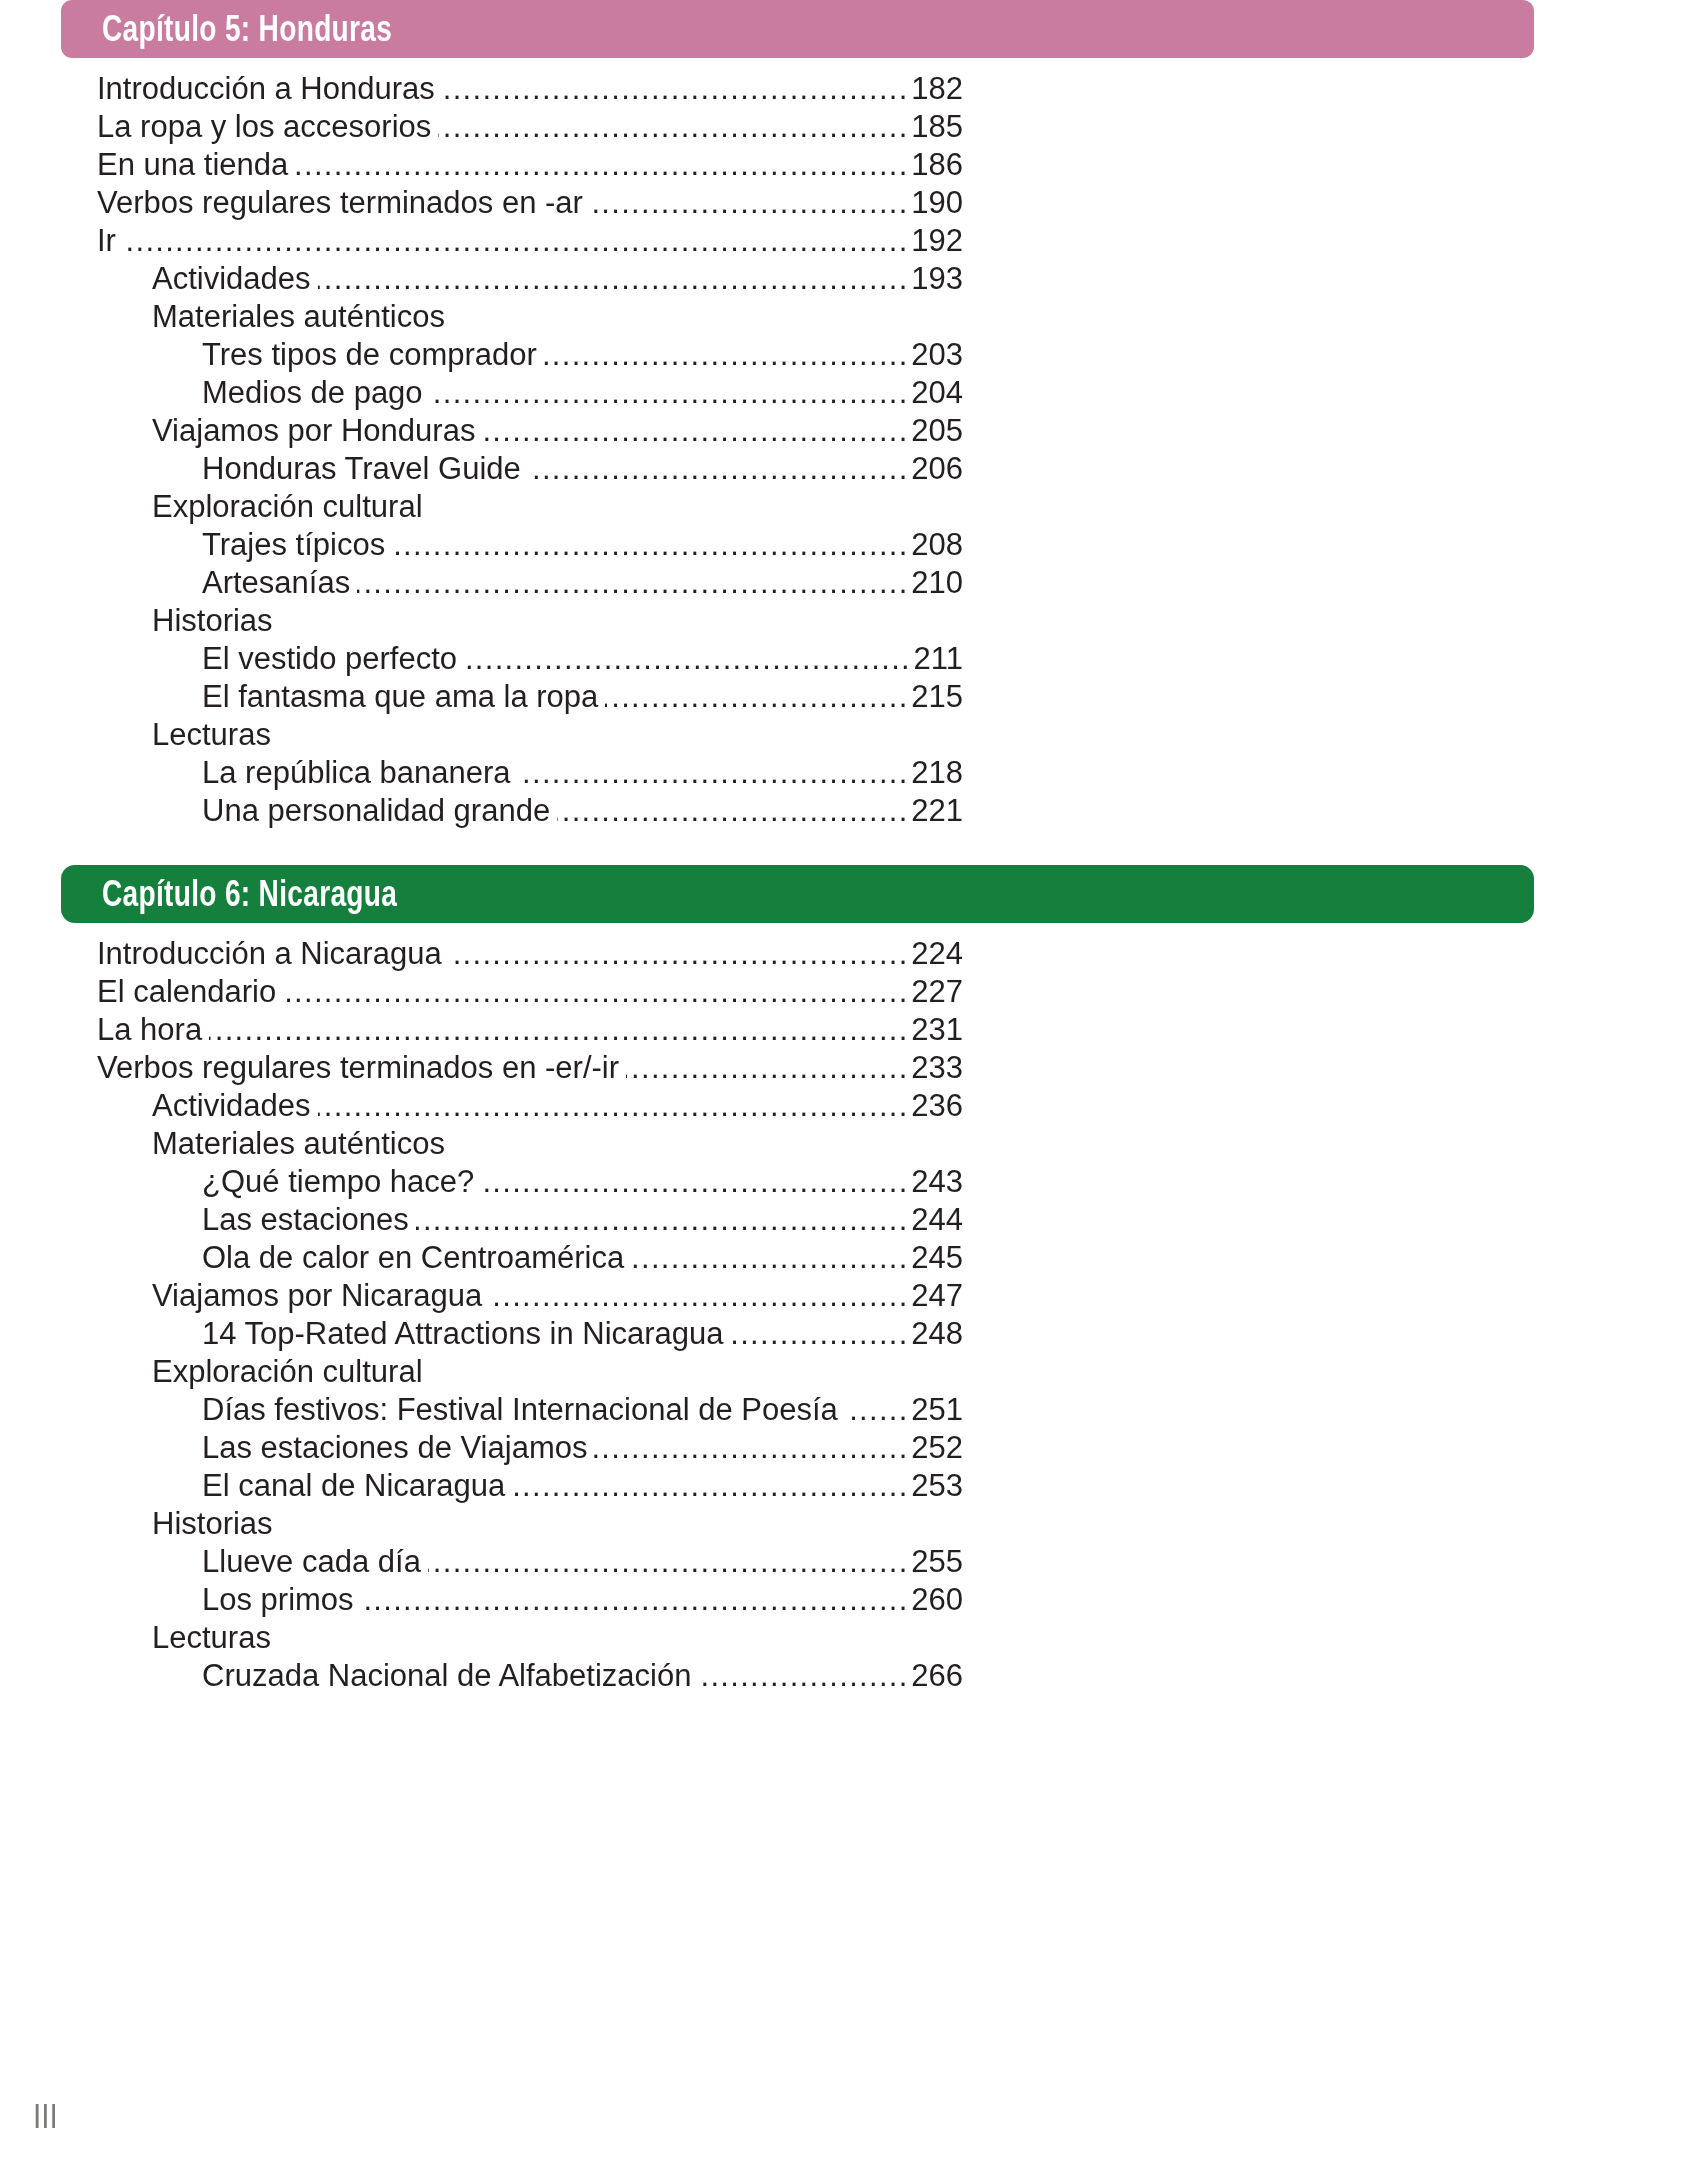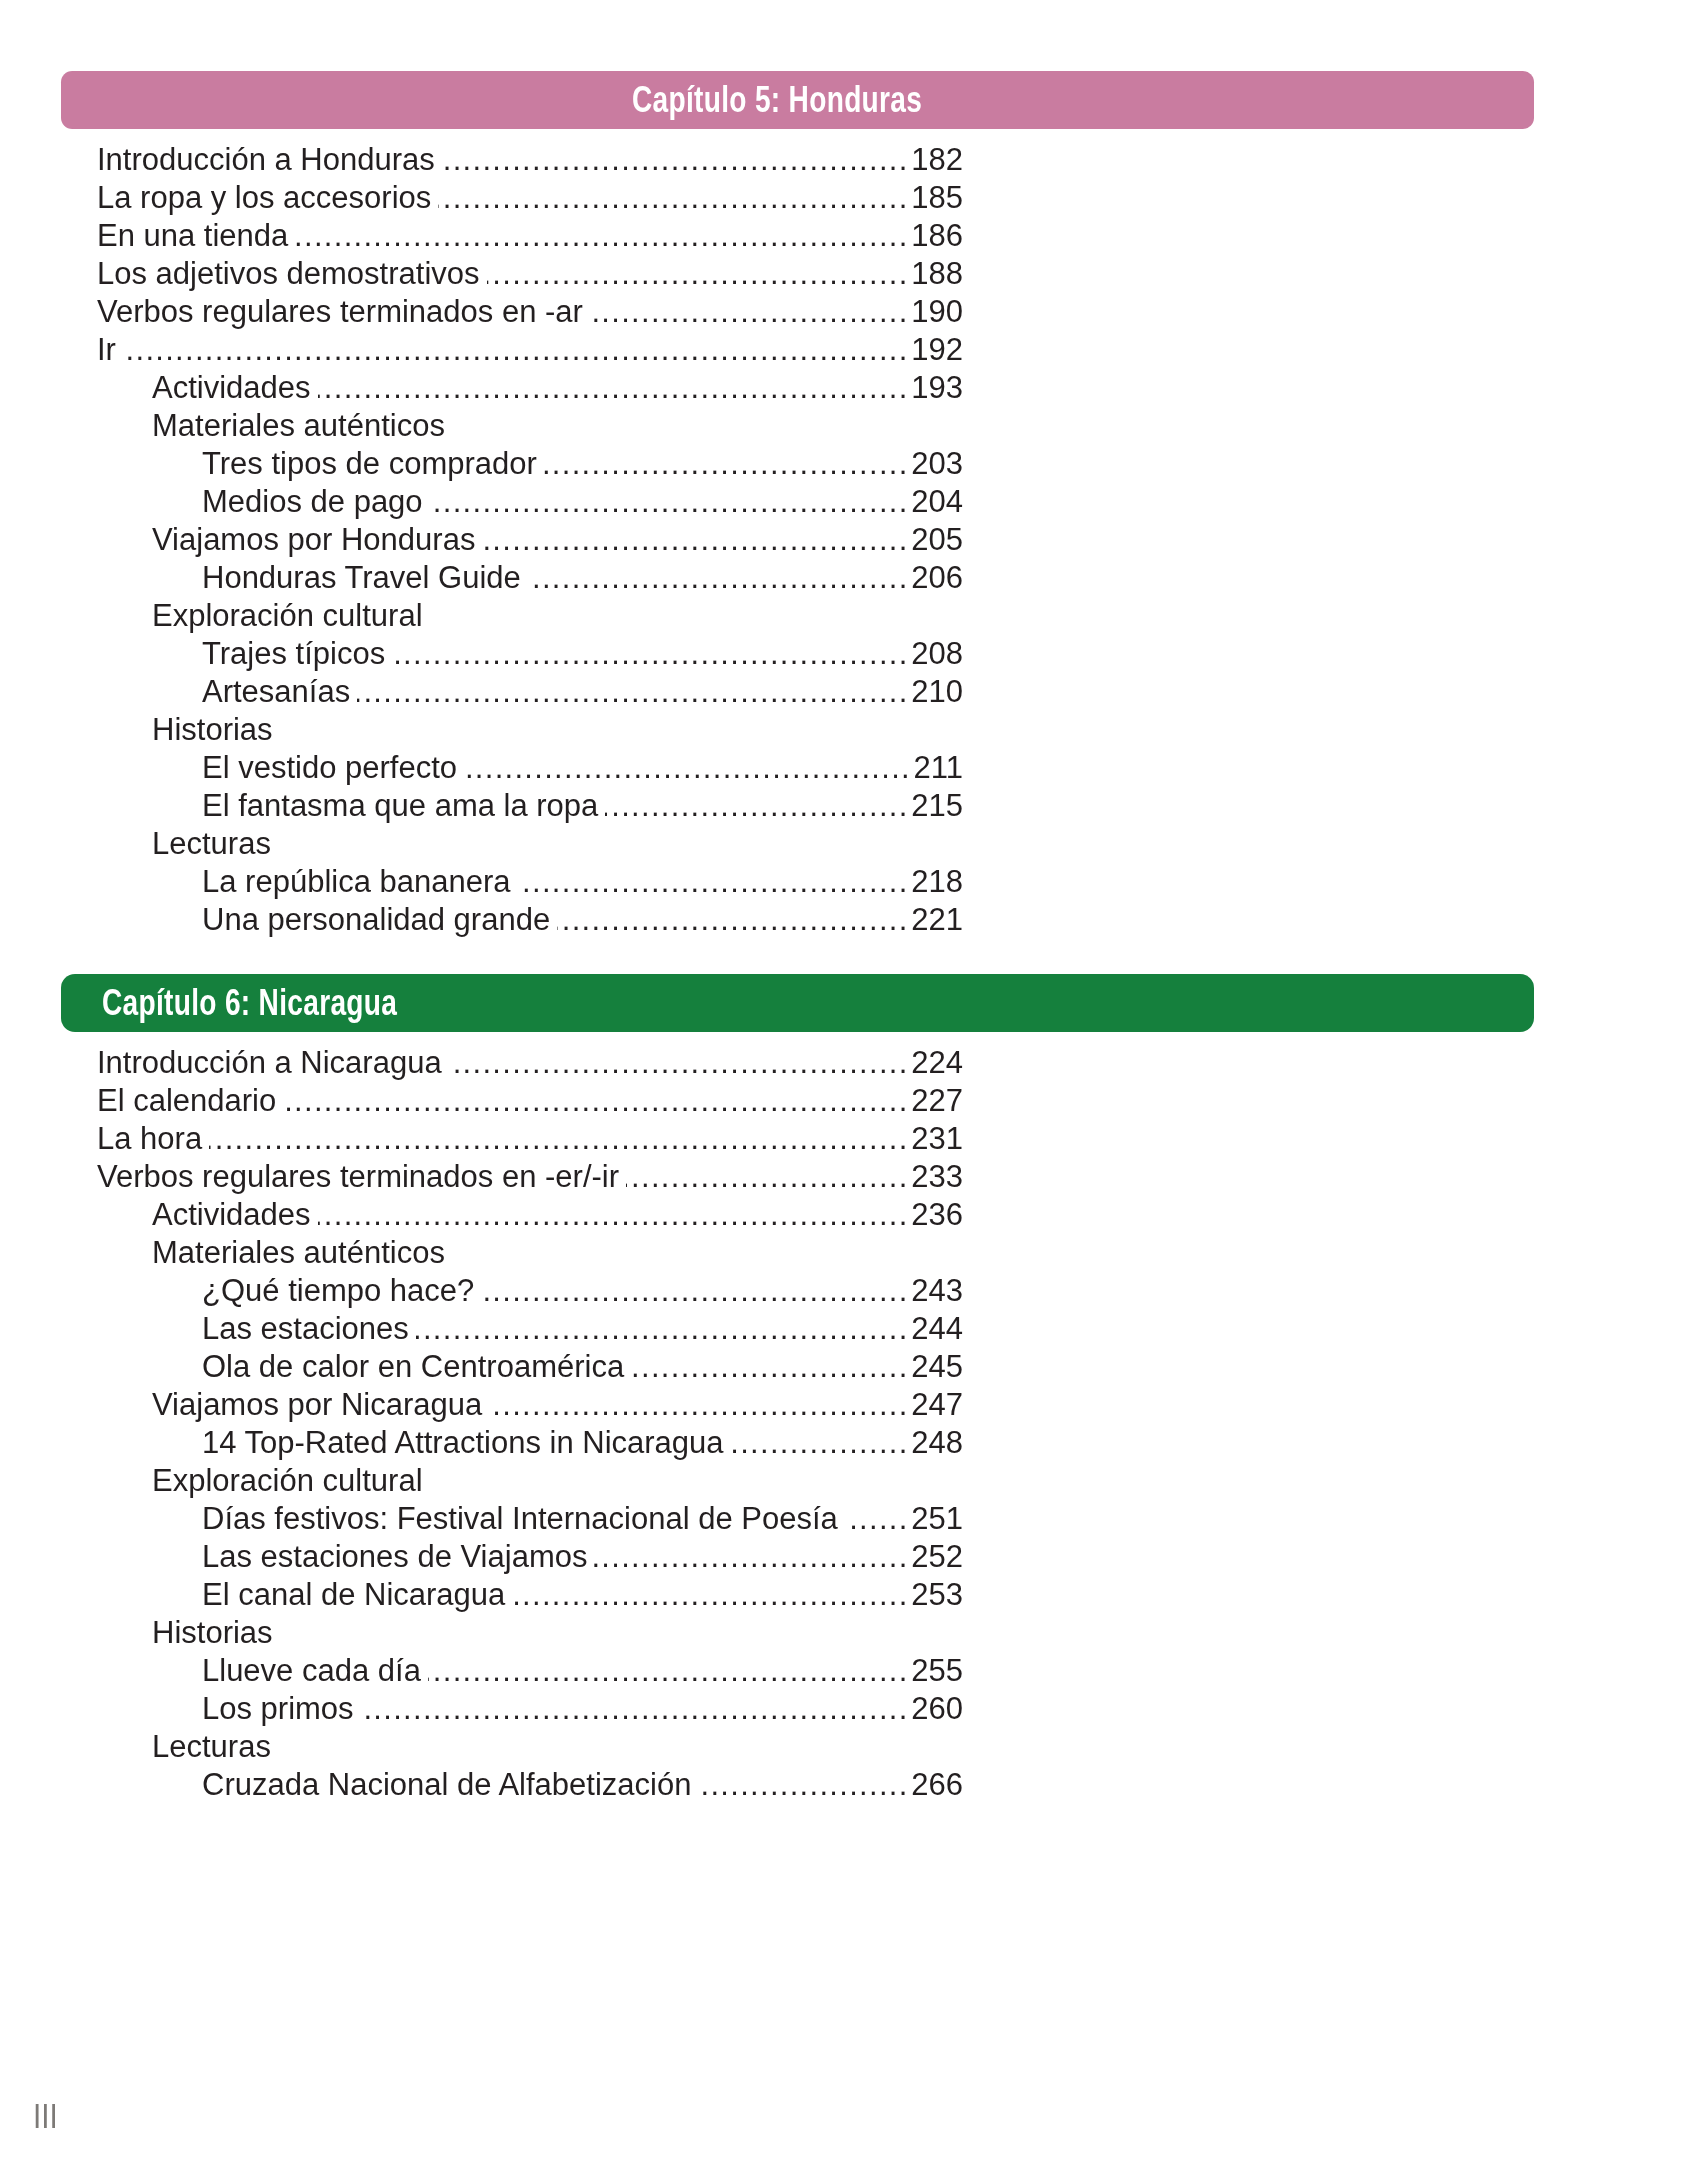--- a/index.html
+++ b/index.html
@@ -20,22 +20,20 @@
     margin-left: 61px;
     width: 1473px;
     height: 58px;
     border-radius: 11.2px;
     display: flex;
     align-items: center;
     padding-left: 41px;
     box-sizing: border-box;
   }
   .chapter-header.first {
-    margin-top: 71px;
-    justify-content: center;
   }
   .chapter-header.second {
     margin-top: 35px;
   }
   .chapter-title {
     color: #ffffff;
     font-size: 36px;
     font-weight: bold;
     letter-spacing: 0.4px;
     white-space: nowrap;
@@ -108,25 +106,20 @@
           <span class="toc-label">La ropa y los accesorios</span>
           <span class="toc-dots"></span>
           <span class="toc-page">185</span>
         </div>
         <div class="toc-row lvl0 bold">
           <span class="toc-label">En una tienda</span>
           <span class="toc-dots"></span>
           <span class="toc-page">186</span>
         </div>
         <div class="toc-row lvl0 bold">
-          <span class="toc-label">Los adjetivos demostrativos</span>
-          <span class="toc-dots"></span>
-          <span class="toc-page">188</span>
-        </div>
-        <div class="toc-row lvl0 bold">
           <span class="toc-label">Verbos regulares terminados en -ar</span>
           <span class="toc-dots"></span>
           <span class="toc-page">190</span>
         </div>
         <div class="toc-row lvl0 bold">
           <span class="toc-label">Ir</span>
           <span class="toc-dots"></span>
           <span class="toc-page">192</span>
         </div>
         <div class="toc-row lvl1 bold">

